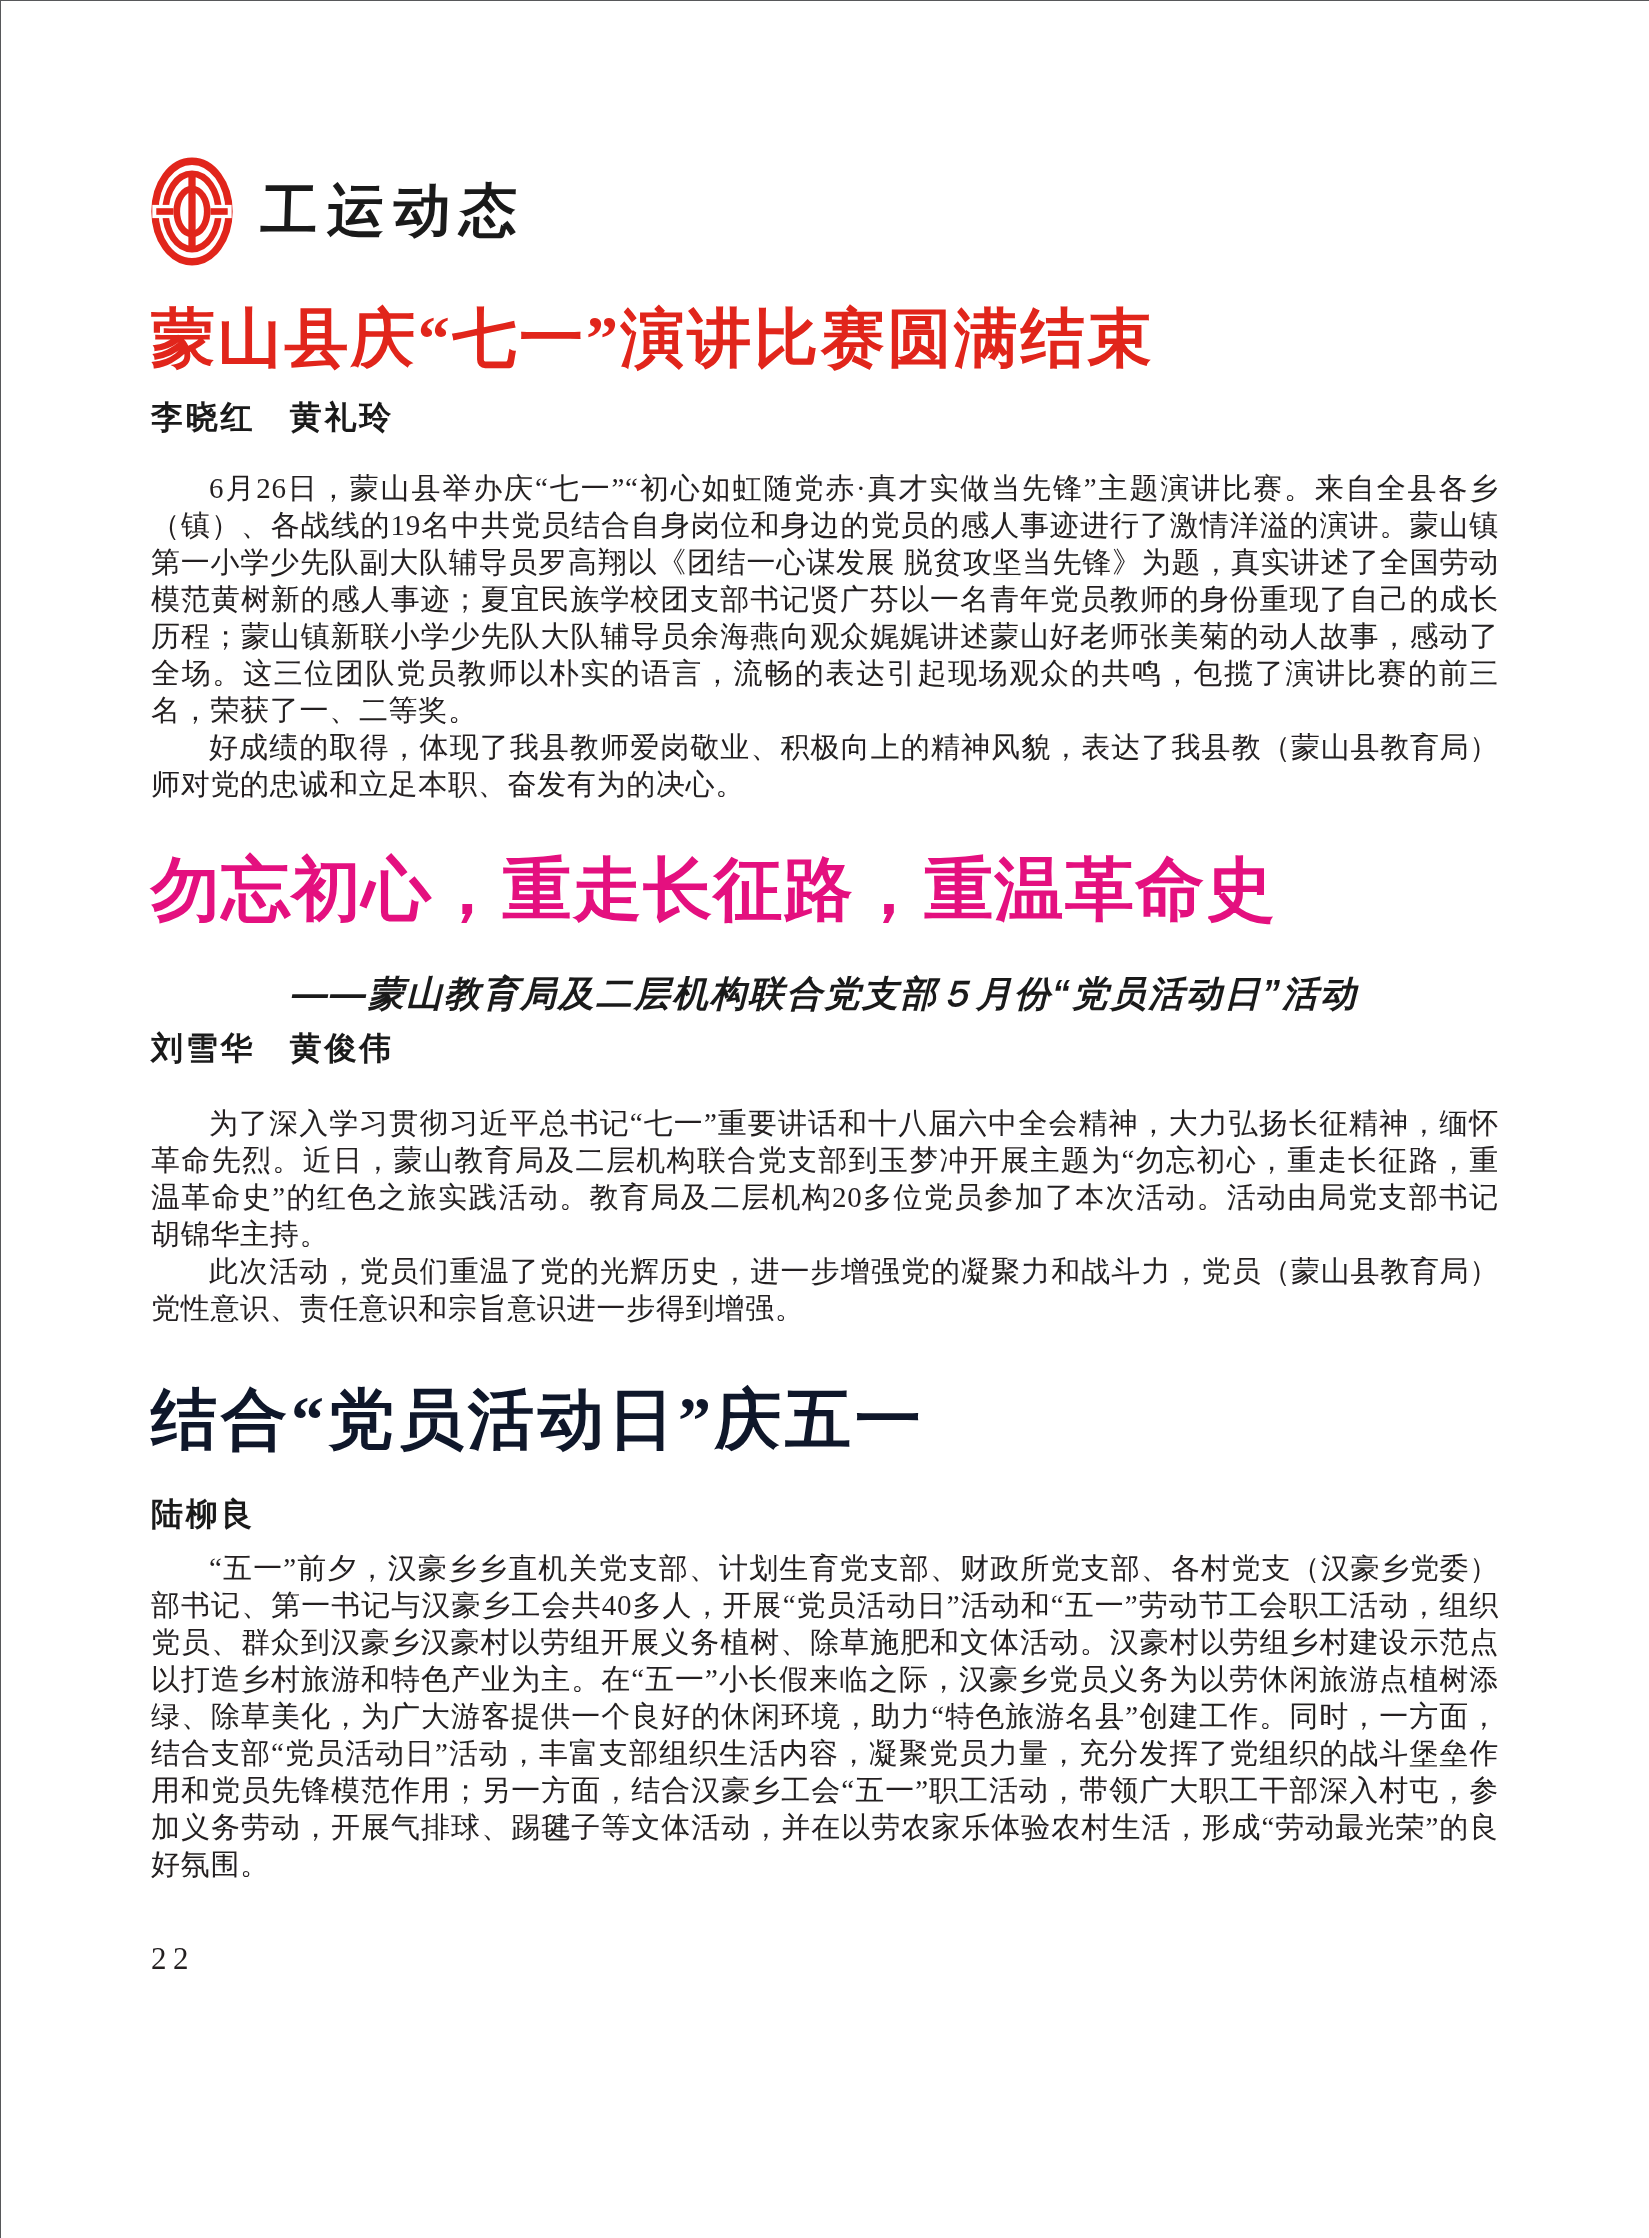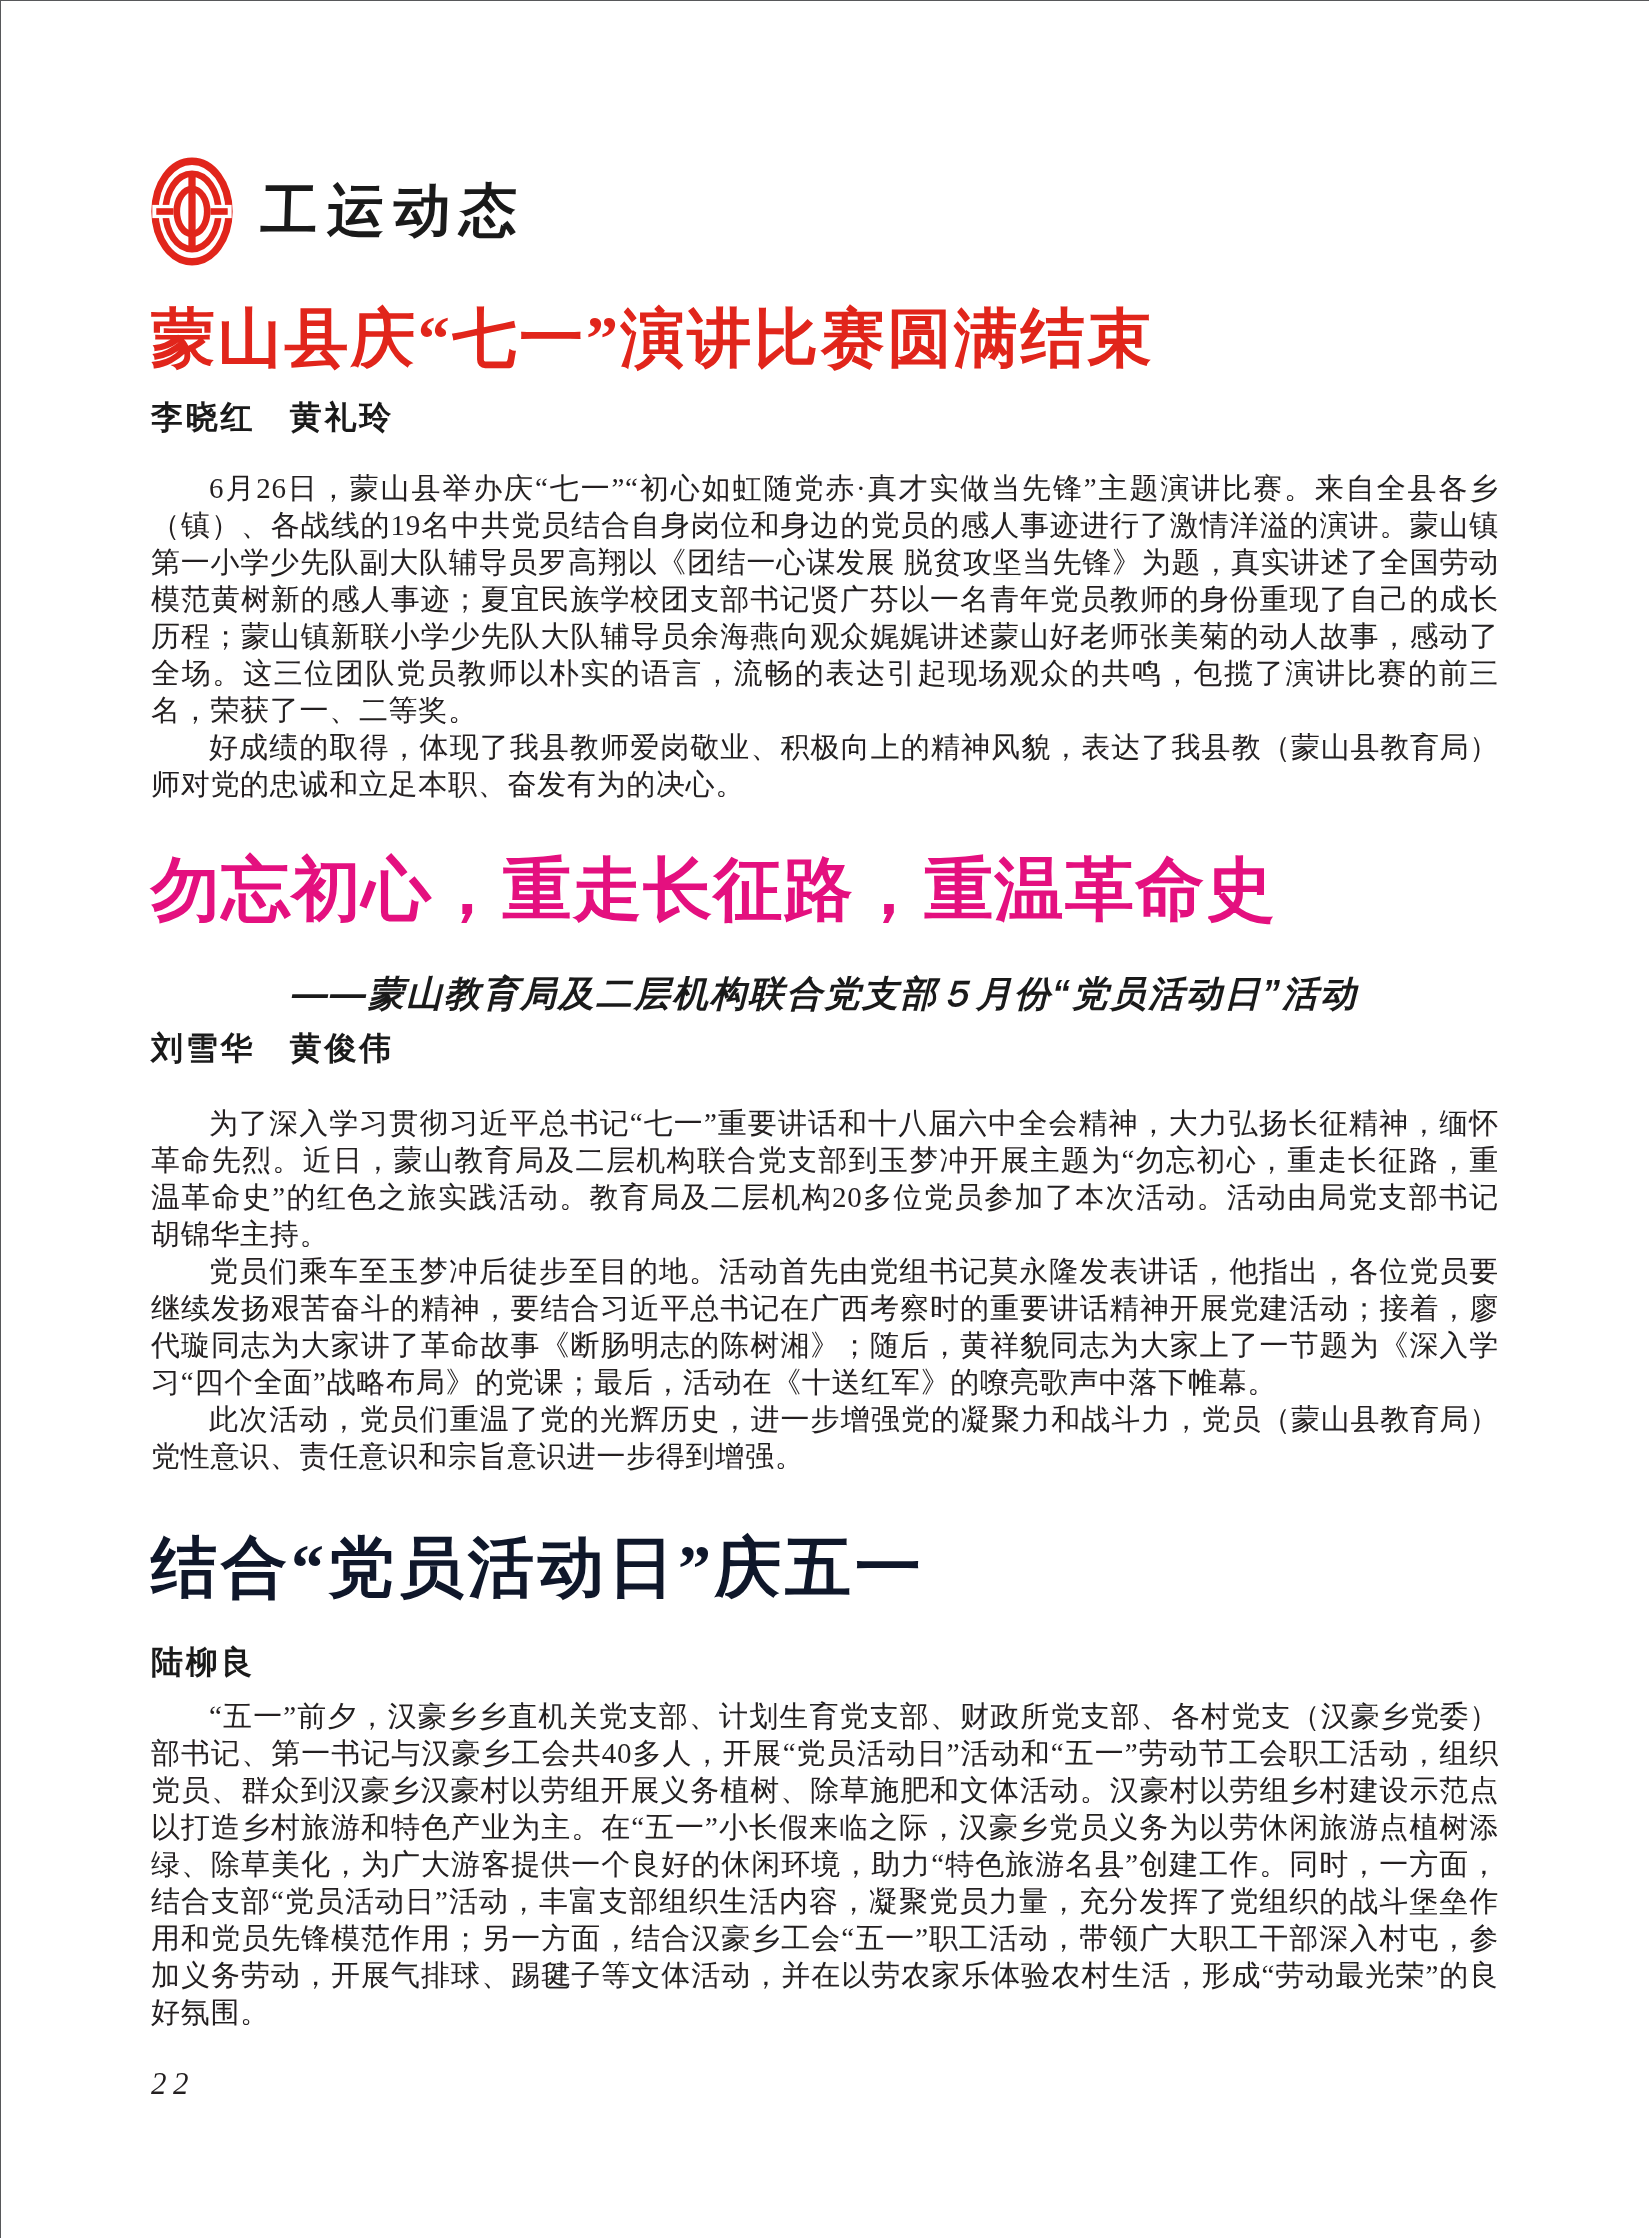--- a/index.html
+++ b/index.html
@@ -80,26 +80,25 @@
     text-indent:2em;
     letter-spacing:0.7px;
     color:#231f20;
   }
   .attrib{
     float:right;
     text-indent:0;
     letter-spacing:0.7px;
   }
   .page-number{
-    margin-top:35px;
+    margin-top:58px;
     font-size:31px;
     letter-spacing:6.6px;
     color:#231f20;
     font-family:"Liberation Serif", serif;
-    font-style:italic;
   }
 </style>
 </head>
 <body>
 
 <div class="page">
   <div class="content">
 
     <div class="masthead">
       <svg class="logo" viewBox="0 0 124 164" aria-hidden="true">
@@ -126,21 +125,20 @@
     <div class="body-block">
       <p>6月26日，蒙山县举办庆“七一”“初心如虹随党赤·真才实做当先锋”主题演讲比赛。来自全县各乡（镇）、各战线的19名中共党员结合自身岗位和身边的党员的感人事迹进行了激情洋溢的演讲。蒙山镇第一小学少先队副大队辅导员罗高翔以《团结一心谋发展 脱贫攻坚当先锋》为题，真实讲述了全国劳动模范黄树新的感人事迹；夏宜民族学校团支部书记贤广芬以一名青年党员教师的身份重现了自己的成长历程；蒙山镇新联小学少先队大队辅导员余海燕向观众娓娓讲述蒙山好老师张美菊的动人故事，感动了全场。这三位团队党员教师以朴实的语言，流畅的表达引起现场观众的共鸣，包揽了演讲比赛的前三名，荣获了一、二等奖。</p>
       <p><span class="attrib">（蒙山县教育局）</span><span>好成绩的取得，体现了我县教师爱岗敬业、积极向上的精神风貌，表达了我县教师对党的忠诚和立足本职、奋发有为的决心。</span></p>
     </div>
 
     <div class="a-title t2" style="color:#e4107f;">勿忘初心，重走长征路，重温革命史</div>
     <div class="subtitle">——蒙山教育局及二层机构联合党支部５月份“党员活动日”活动</div>
     <div class="authors au2">刘雪华　黄俊伟</div>
     <div class="body-block bb2">
       <p>为了深入学习贯彻习近平总书记“七一”重要讲话和十八届六中全会精神，大力弘扬长征精神，缅怀革命先烈。近日，蒙山教育局及二层机构联合党支部到玉梦冲开展主题为“勿忘初心，重走长征路，重温革命史”的红色之旅实践活动。教育局及二层机构20多位党员参加了本次活动。活动由局党支部书记胡锦华主持。</p>
-      <p>党员们乘车至玉梦冲后徒步至目的地。活动首先由党组书记莫永隆发表讲话，他指出，各位党员要继续发扬艰苦奋斗的精神，要结合习近平总书记在广西考察时的重要讲话精神开展党建活动；接着，廖代璇同志为大家讲了革命故事《断肠明志的陈树湘》；随后，黄祥貌同志为大家上了一节题为《深入学习“四个全面”战略布局》的党课；最后，活动在《十送红军》的嘹亮歌声中落下帷幕。</p>
       <p><span class="attrib">（蒙山县教育局）</span><span>此次活动，党员们重温了党的光辉历史，进一步增强党的凝聚力和战斗力，党员党性意识、责任意识和宗旨意识进一步得到增强。</span></p>
     </div>
 
     <div class="a-title t3" style="color:#0f172a;">结合“党员活动日”庆五一</div>
     <div class="authors au3">陆柳良</div>
     <div class="body-block bb3">
       <p><span class="attrib">（汉豪乡党委）</span><span>“五一”前夕，汉豪乡乡直机关党支部、计划生育党支部、财政所党支部、各村党支部书记、第一书记与汉豪乡工会共40多人，开展“党员活动日”活动和“五一”劳动节工会职工活动，组织党员、群众到汉豪乡汉豪村以劳组开展义务植树、除草施肥和文体活动。汉豪村以劳组乡村建设示范点以打造乡村旅游和特色产业为主。在“五一”小长假来临之际，汉豪乡党员义务为以劳休闲旅游点植树添绿、除草美化，为广大游客提供一个良好的休闲环境，助力“特色旅游名县”创建工作。同时，一方面，结合支部“党员活动日”活动，丰富支部组织生活内容，凝聚党员力量，充分发挥了党组织的战斗堡垒作用和党员先锋模范作用；另一方面，结合汉豪乡工会“五一”职工活动，带领广大职工干部深入村屯，参加义务劳动，开展气排球、踢毽子等文体活动，并在以劳农家乐体验农村生活，形成“劳动最光荣”的良好氛围。</span></p>
     </div>
 
     <div class="page-number">22</div>

